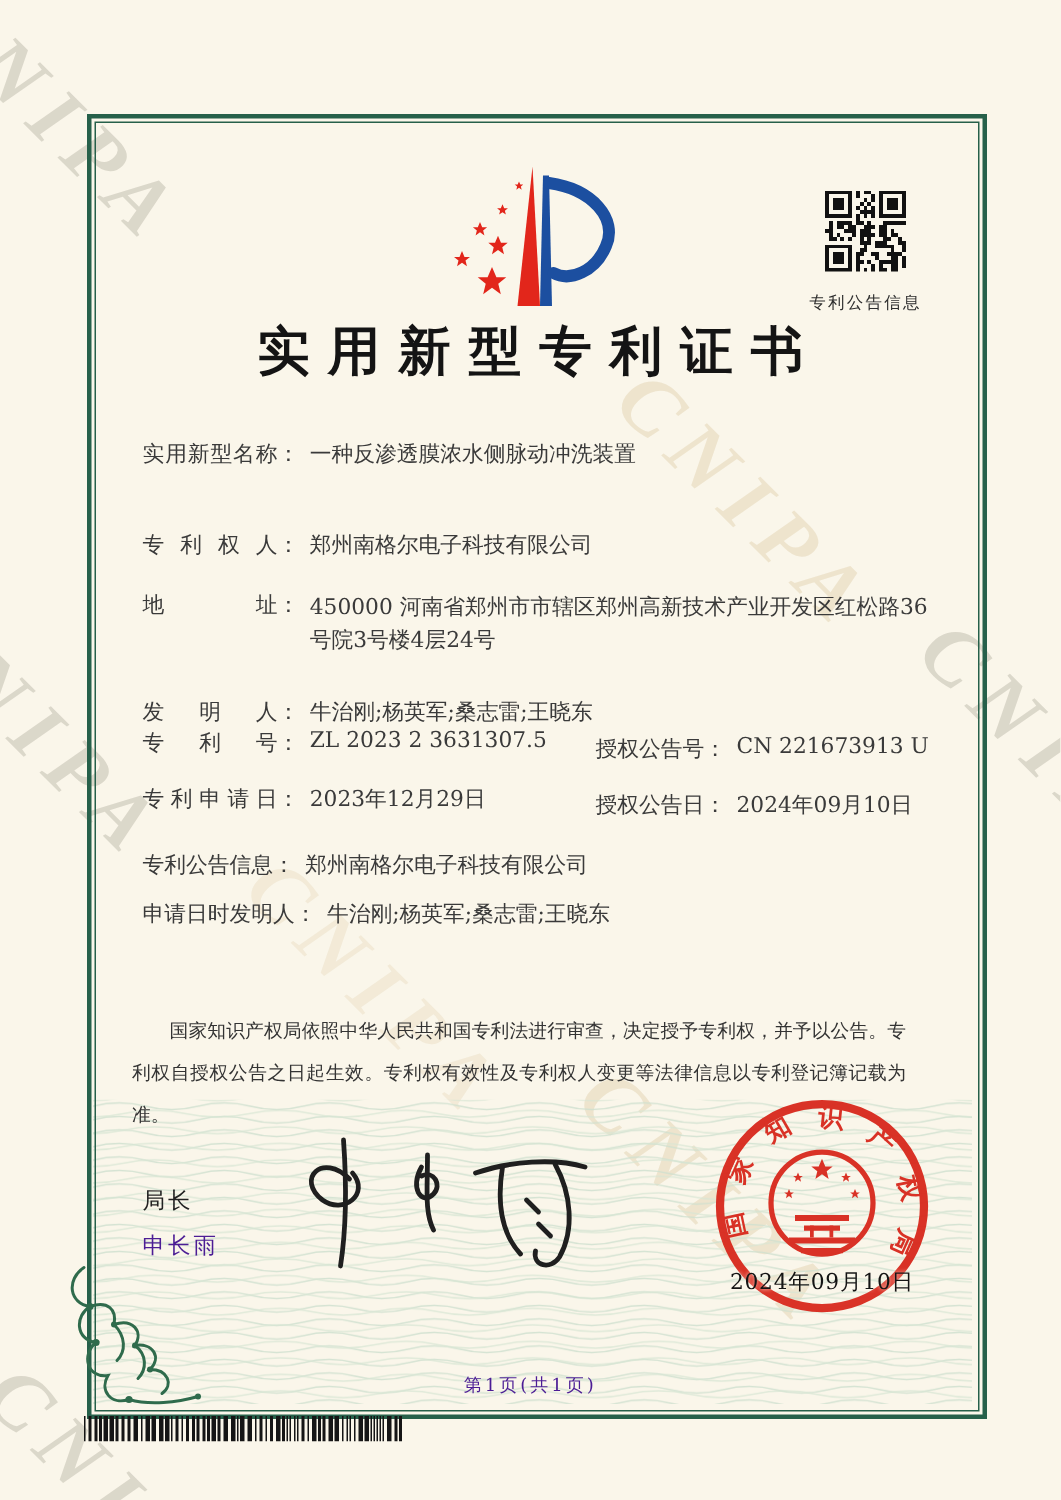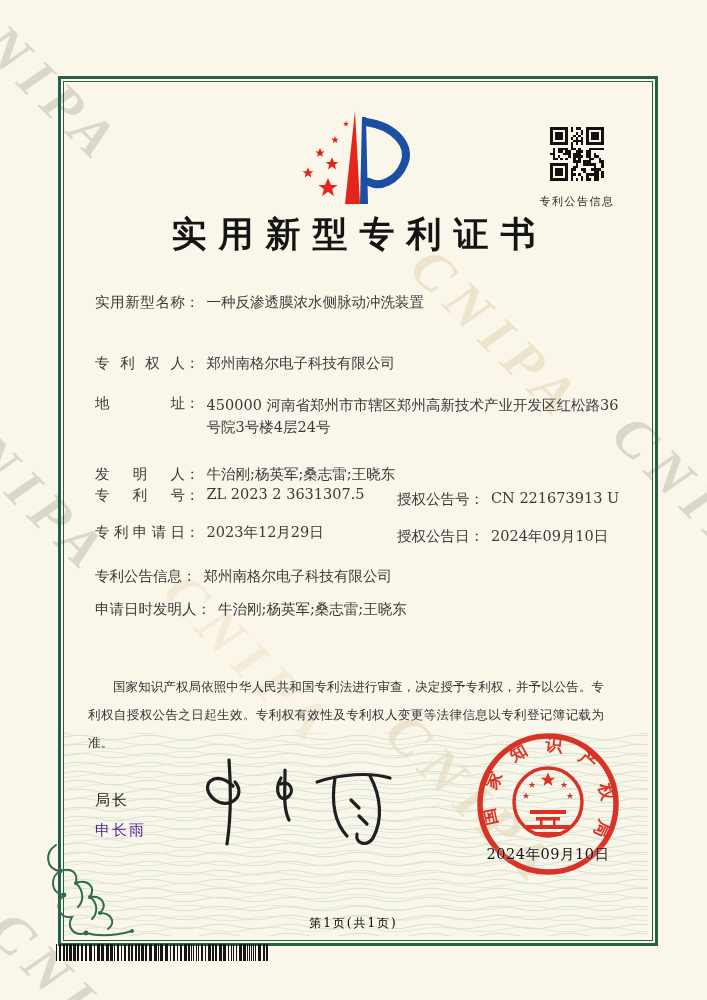--- a/index.html
+++ b/index.html
@@ -69,21 +69,21 @@
 
   .seal { position:absolute; left:462px; top:718px; }
   .seal-date {
     position:absolute; left:460px; top:845px; width:176px; text-align:center;
     font-size:14.5px; color:#141414; letter-spacing:0.5px;
     text-shadow:0 0 3px #faf6ea;
   }
 
   .page-footer {
     position:absolute; left:0; width:707px; top:915px; text-align:center;
-    font-size:12px; letter-spacing:2px; color:#000000;
+    font-size:12px; letter-spacing:2px; color:#4c1d95;
   }
   .barcode { position:absolute; left:56px; top:944px; }
 </style>
 </head>
 <body>
 
 <div class="page">
 
   <svg width="0" height="0" style="position:absolute">
     <defs>

